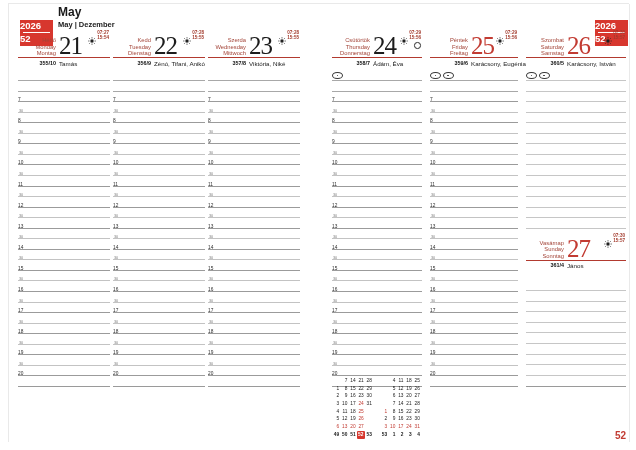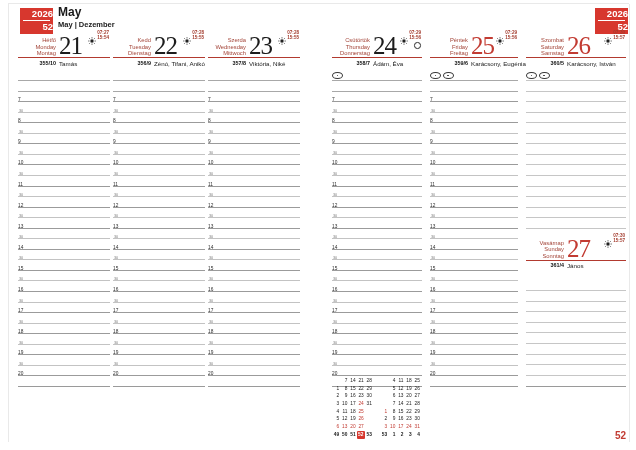--- a/index.html
+++ b/index.html
@@ -5,21 +5,21 @@
   html,body{margin:0;padding:0;background:#fff;}
   body{font-family:"Liberation Sans",sans-serif;}
   .sheet{position:relative;width:636px;height:450px;background:#fff;overflow:hidden;}
   .edge{position:absolute;background:#e9e9e9;}
   .edge.l{left:8px;top:4px;bottom:8px;width:1px;}
   .edge.r{left:629px;top:4px;bottom:8px;width:1px;}
   .edge.t{left:8px;right:7px;top:3px;height:1px;}
 
   
   .yearbox{position:absolute;width:33px;height:26px;background:#d7372e;color:#fff;
-    font-weight:bold;text-align:right;font-size:9.5px;line-height:12px;top:8px;}
+    font-weight:bold;text-align:left;font-size:9.5px;line-height:12px;top:20px;}
   .yearbox .divider{height:1px;background:#fff;margin:0 3px;}
   .yb-left{left:20px;}
   .yb-right{left:595px;}
   .month{position:absolute;left:58px;top:5px;font-size:12px;font-weight:bold;color:#1a1a1a;}
   .monthsub{position:absolute;left:58px;top:20px;font-size:7.5px;font-weight:bold;color:#1a1a1a;}
 
   
   .col{position:absolute;top:30px;}
   .dayhdr{display:flex;align-items:flex-end;border-bottom:1.5px solid #b23a2f;height:27px;position:relative;}
   .names{display:flex;flex-direction:column;justify-content:flex-end;text-align:right;

